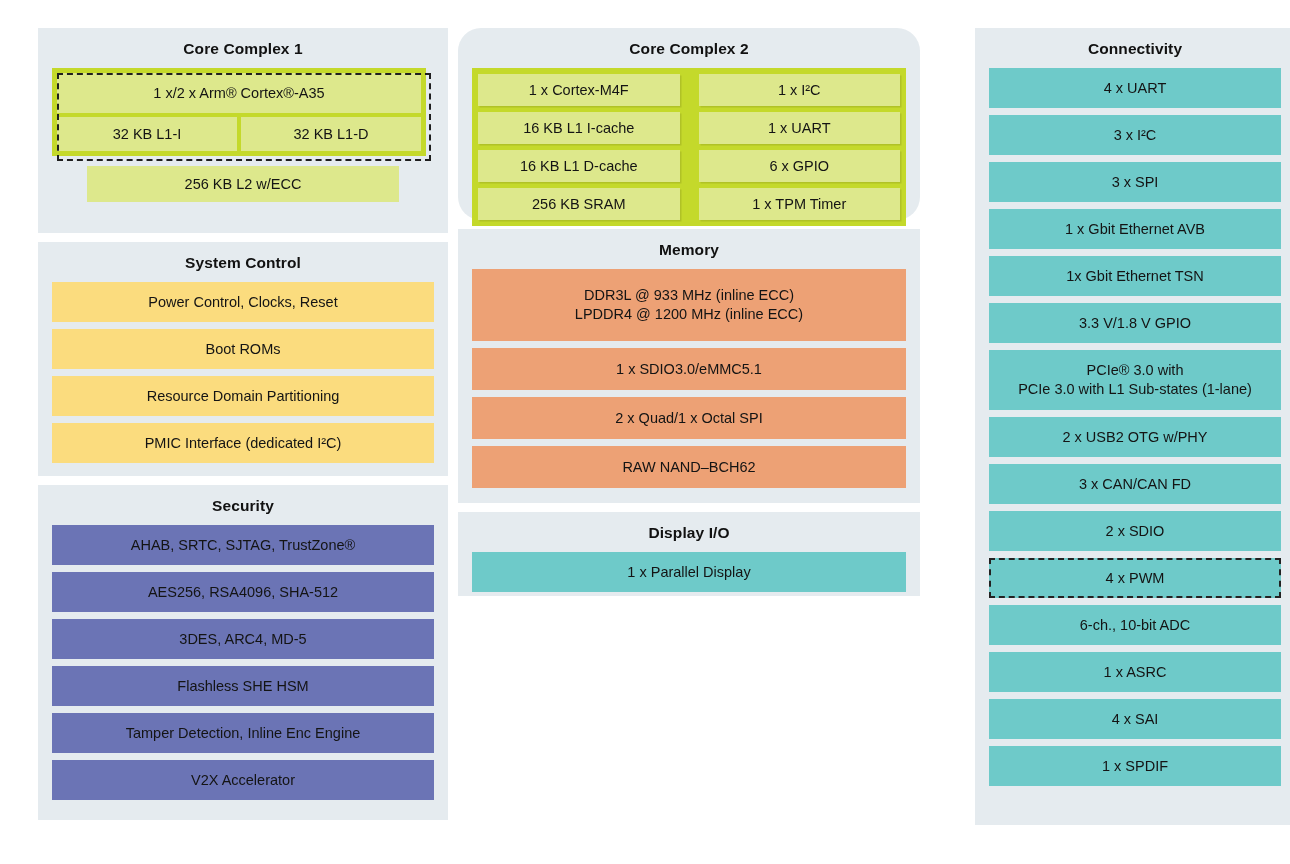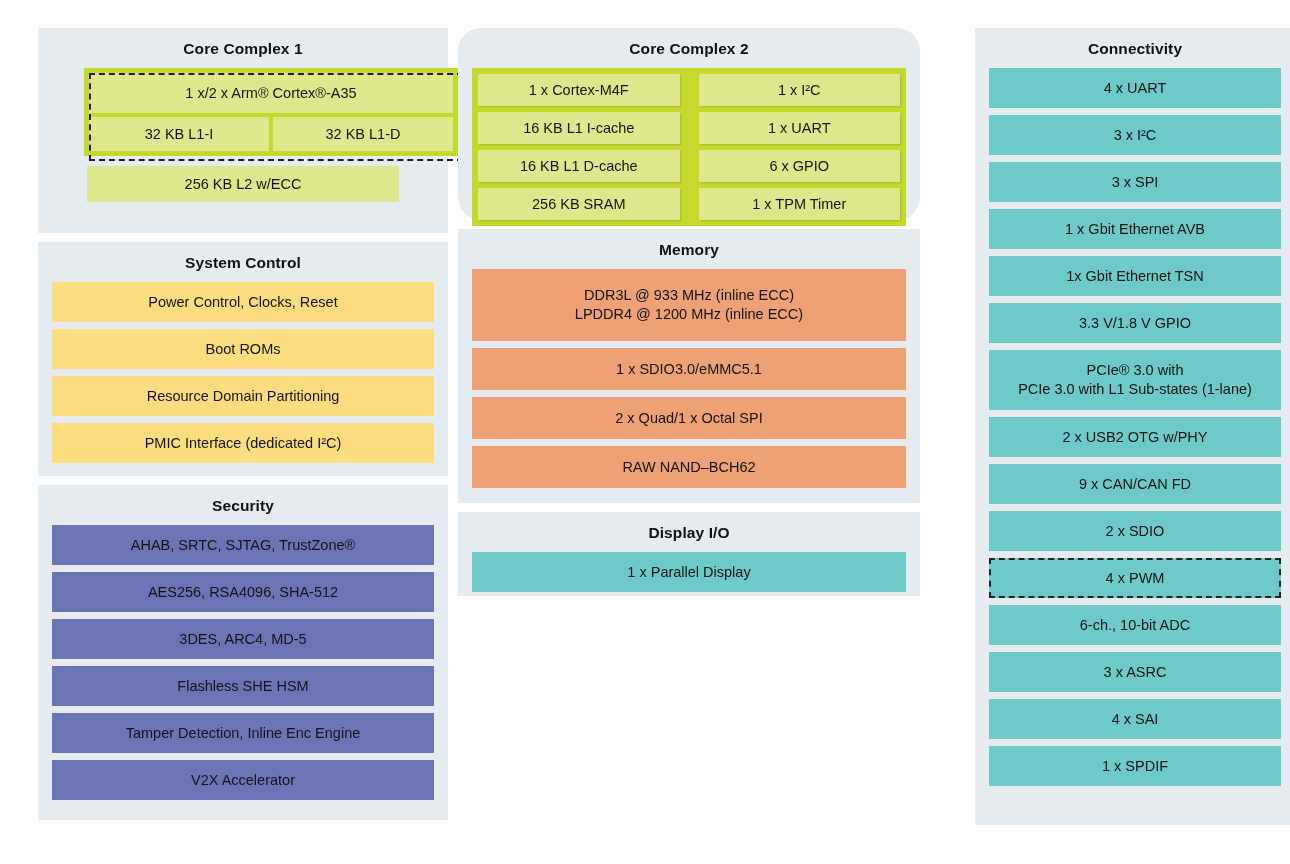--- a/index.html
+++ b/index.html
@@ -72,21 +72,20 @@
   .blk.shadow { box-shadow: 1.5px 1.5px 0 rgba(0,0,0,0.10); }
 
   .dashed-outline {
     border: 2px dashed #222222;
   }
 
   
   #cc1-wrap {
     position: relative;
     margin-bottom: 10px;
-    margin-left: 32px;
   }
   #cc1-green {
     background: #c4d92b;
     padding: 5px;
     width: 374px;
     box-sizing: border-box;
   }
   #cc1-green .blk { margin-bottom: 4px; }
   #cc1-green .blk:last-child { margin-bottom: 0; }
   #cc1-row {
@@ -217,24 +216,24 @@
       <div class="blk teal h40">1 x Gbit Ethernet AVB</div>
       <div class="blk teal h40">1x Gbit Ethernet TSN</div>
       <div class="blk teal h40">3.3 V/1.8 V GPIO</div>
 
       <div class="blk teal h60" style="flex-direction:column;">
         <span>PCIe® 3.0 with</span>
         <span>PCIe 3.0 with L1 Sub-states (1-lane)</span>
       </div>
 
       <div class="blk teal h40">2 x USB2 OTG w/PHY</div>
-      <div class="blk teal h40">9 x CAN/CAN FD</div>
+      <div class="blk teal h40">3 x CAN/CAN FD</div>
       <div class="blk teal h40">2 x SDIO</div>
       <div class="blk teal h40 dashed-outline">4 x PWM</div>
       <div class="blk teal h40">6-ch., 10-bit ADC</div>
-      <div class="blk teal h40">3 x ASRC</div>
+      <div class="blk teal h40">1 x ASRC</div>
       <div class="blk teal h40">4 x SAI</div>
       <div class="blk teal h40">1 x SPDIF</div>
     </div>
 
   </div>
 
 </div>
 
 </body></html>

